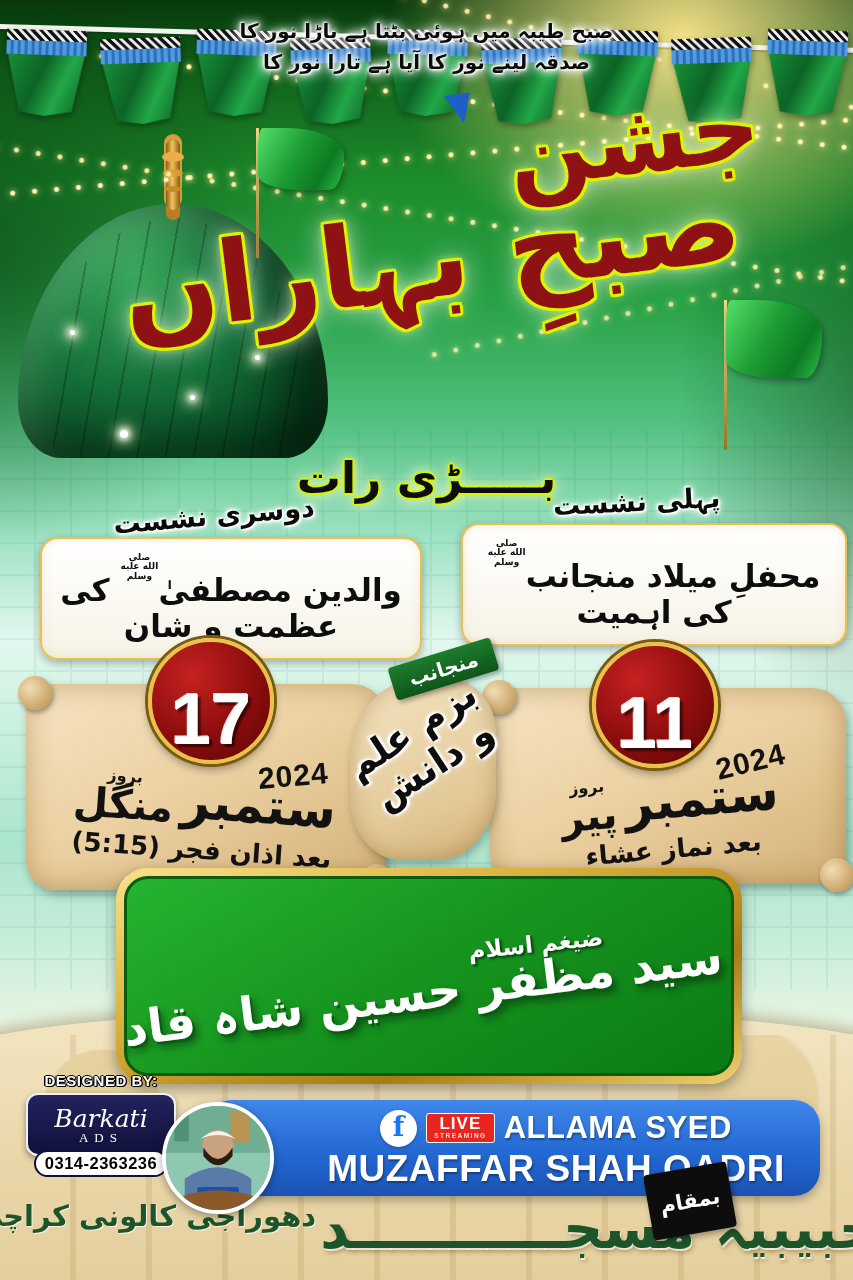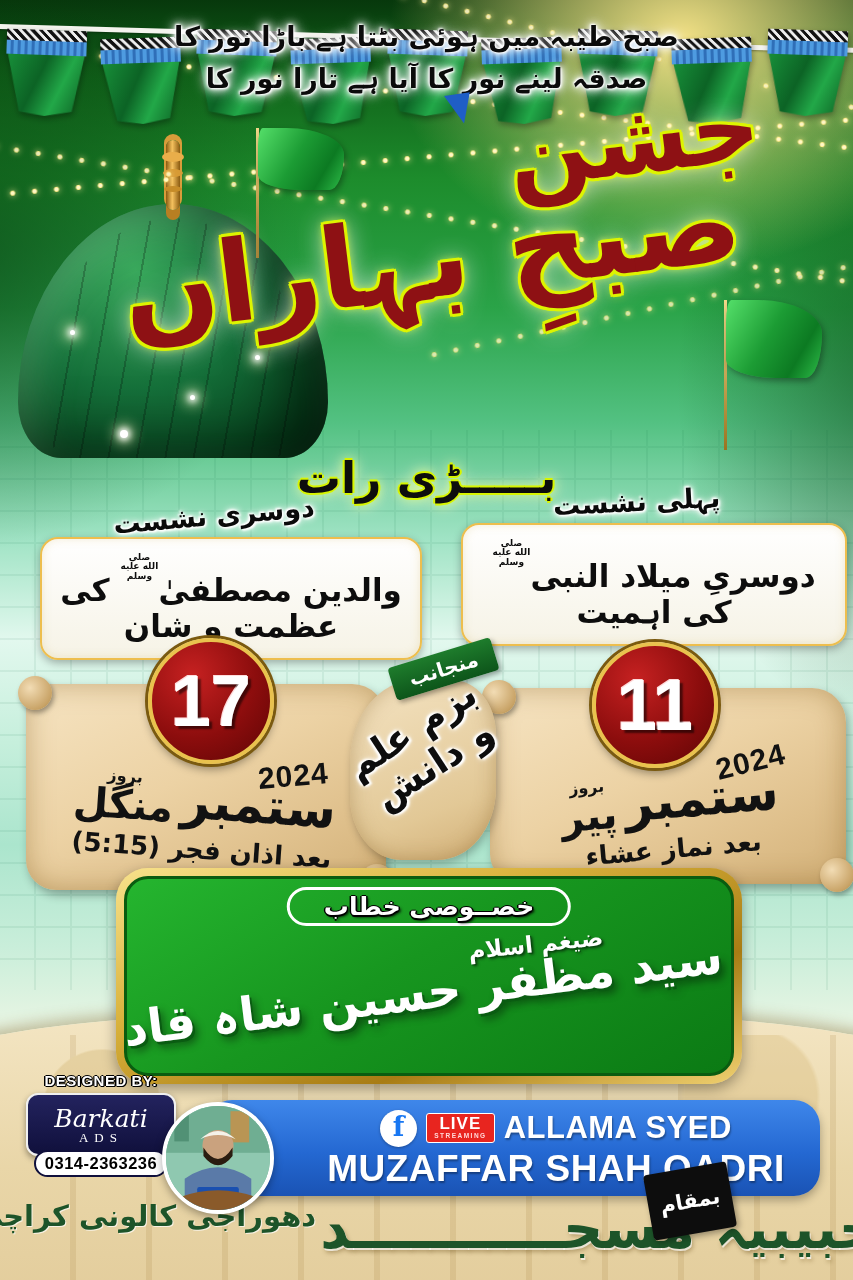--- a/index.html
+++ b/index.html
@@ -97,21 +97,21 @@
   .gf-left  { left:256px; top:128px; width:90px; height:130px; }
   .gf-left .wave { width:86px; height:62px; }
   .gf-right { left:724px; top:300px; width:100px; height:150px; }
   .gf-right .wave { width:96px; height:78px; }
   .sparkle { position:absolute; width:5px; height:5px; border-radius:50%; background:#fff; z-index:3;
     box-shadow:0 0 6px 2px #fff, 0 0 14px 5px rgba(255,255,200,.75); }
 
   
   .poetry { position:absolute; left:50%; top:16px; transform:translateX(-50%);
     width:600px; text-align:center; z-index:5; direction:rtl;
-    color:#0b0b0b; font-weight:bold; font-size:27px; line-height:1.55;
+    color:#0b0b0b; font-weight:bold; font-size:20px; line-height:1.55;
     text-shadow:0 0 5px #fff,0 0 8px #fff,0 0 12px #fff,0 0 16px #fff,1px 1px 2px #fff,-1px -1px 2px #fff;
   }
 
   
   .title { position:absolute; left:24px; top:118px; width:805px; z-index:6;
     transform:rotate(-7deg); direction:rtl; text-align:center; pointer-events:none; }
   .calli { color:#8e1114; font-weight:bold;
     text-shadow:
       3px 0 0 #ddf400,-3px 0 0 #ddf400,0 3px 0 #ddf400,0 -3px 0 #ddf400,
       2.4px 2.4px 0 #ddf400,-2.4px -2.4px 0 #ddf400,2.4px -2.4px 0 #ddf400,-2.4px 2.4px 0 #ddf400,
@@ -160,21 +160,21 @@
     font-family:"Liberation Sans",sans-serif; }
   .d-main { display:flex; align-items:center; gap:8px; }
   .d-month { font-size:50px; font-weight:bold; }
   .d-broz-day { display:flex; flex-direction:column; align-items:center; line-height:1; }
   .d-broz { font-size:16px; font-weight:bold; }
   .d-weekday { font-size:40px; font-weight:bold; }
   .d-time { font-size:26px; font-weight:bold; margin-top:4px; }
   .day-circle { position:absolute; width:126px; height:126px; border-radius:50%; z-index:8;
     background:radial-gradient(circle at 34% 28%, #c62121 0%, #8c0d0d 55%, #5e0505 100%);
     border:4px solid #e9c24e; box-shadow:0 0 0 3px #7a5a10, 0 5px 10px rgba(0,0,0,.4);
-    display:flex; align-items:center; justify-content:center; }
+    display:flex; align-items:flex-end; justify-content:center; }
   .day-circle span { font-size:72px; font-weight:bold; color:#fff;
     font-family:"Liberation Sans",sans-serif;
     text-shadow:3px 3px 2px rgba(0,0,0,.55), -1px -1px 0 #ffdddd; }
   .dc-right { left:592px; top:642px; }
   .dc-left  { left:148px; top:638px; }
 
   
   .organizer { position:absolute; left:338px; top:652px; width:170px; height:220px; z-index:7; }
   .org-parch { position:absolute; left:12px; top:28px; width:146px; height:180px;
     background:linear-gradient(160deg,#f4e3c2,#e2c896 70%,#d2b078);
@@ -346,21 +346,21 @@
 
   <div class="title">
     <span class="calli title-w1">جشن</span>
     <span class="calli title-w2">صبحِ بہاراں</span>
   </div>
   <div class="bari-raat">بـــــڑی رات</div>
 
   <div class="session session-right">
     <span class="s-label">پہلی نشست</span>
     <div class="s-box">
-      <span>دوسریِ میلاد النبی</span><span class="hon">صلى الله عليه وسلم</span>
+      <span>محفلِ میلاد منجانب</span><span class="hon">صلى الله عليه وسلم</span>
       <span>کی اہمیت</span>
     </div>
   </div>
 
   <div class="session session-left">
     <span class="s-label">دوسری نشست</span>
     <div class="s-box">
       <span>والدین مصطفیٰ</span><span class="hon">صلى الله عليه وسلم</span>
       <span>کی عظمت و شان</span>
     </div>
@@ -401,21 +401,20 @@
   </div>
 
   <div class="organizer">
     <div class="org-parch"></div>
     <div class="org-tag">منجانب</div>
     <div class="org-name">بزم علم و دانش</div>
   </div>
 
   <div class="speech">
     <div class="speech-inner">
-      <div class="speech-pill">خصــوصی خطاب</div>
       <div class="speech-hon">ضیغم اسلام</div>
       <div class="speech-name">پیر سید مظفر حسین شاہ قادری</div>
     </div>
   </div>
 
   <div class="designer">
     <div class="d-label">DESIGNED BY:</div>
     <div class="d-box">
       <div class="d-name">Barkati</div>
       <div class="d-sub">ADS</div>

